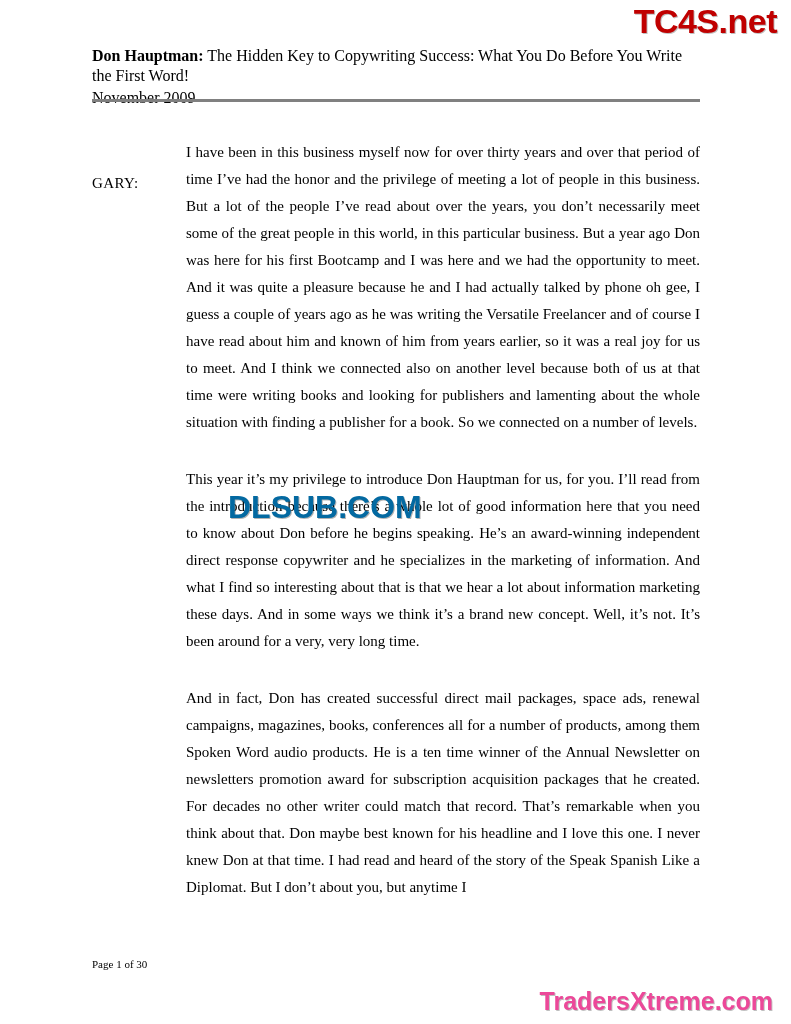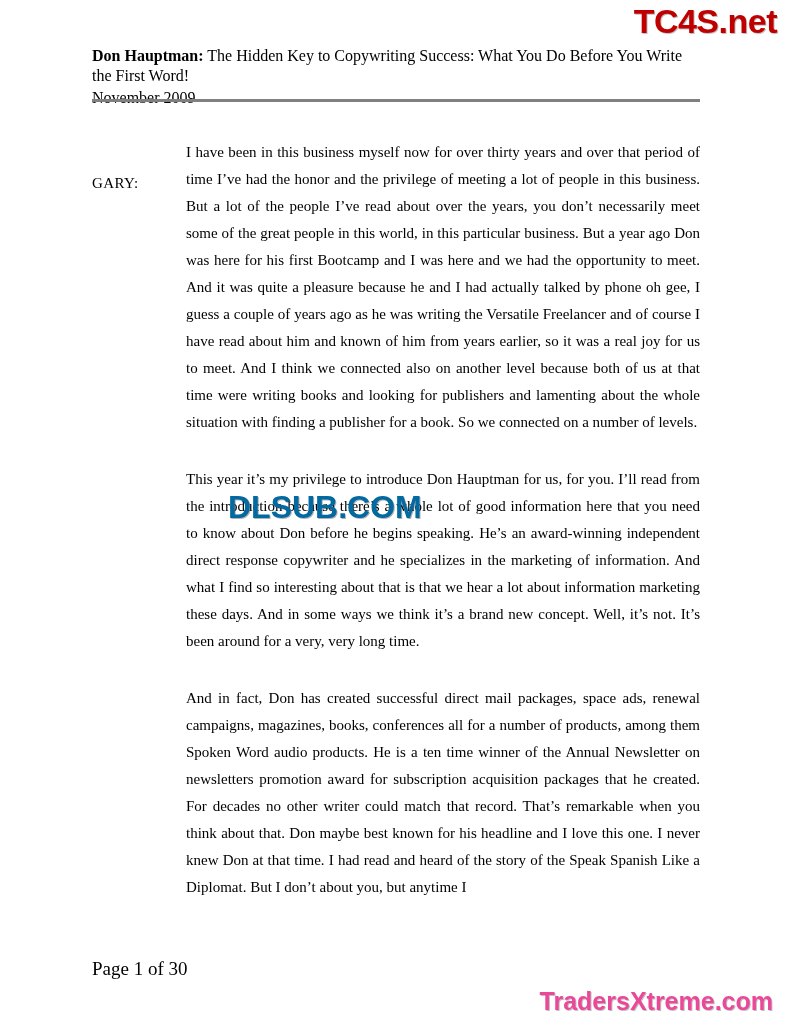--- a/index.html
+++ b/index.html
@@ -100,21 +100,21 @@
     letter-spacing: 0px;
     text-shadow: 1px 1px 0 rgba(0,0,0,0.3);
     white-space: nowrap;
   }
 
   
   .footer-page {
     position: absolute;
     left: 92px;
     top: 958px;
-    font-size: 19px;
+    font-size: 11px;
   }
 
   .wm-bottom {
     position: absolute;
     right: 18px;
     bottom: 8px;
     font-family: "Liberation Sans", sans-serif;
     font-weight: bold;
     font-size: 25px;
     color: #ec4899;

